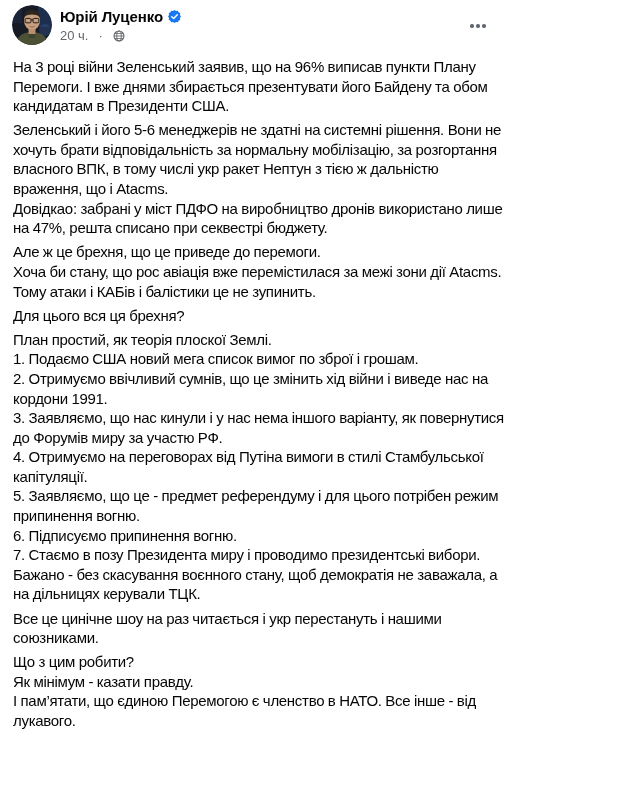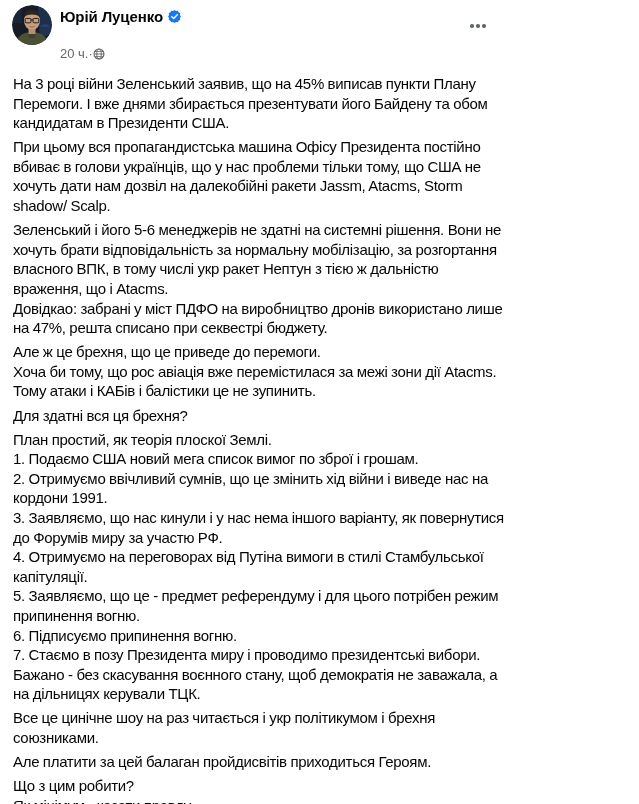--- a/index.html
+++ b/index.html
@@ -19,22 +19,22 @@
   }
   .avatar svg{display:block;}
   .header-text{margin-left:8px;padding-top:2px;}
   .author-row{display:flex;align-items:center;gap:5px;line-height:19px;}
   .author{
     font-size:15px;font-weight:700;color:#050505;cursor:pointer;
     letter-spacing:-0.1px;
   }
   .verified{display:inline-flex;align-items:center;}
   .meta-row{
-    display:flex;align-items:center;gap:0;
-    font-size:13px;color:#65676b;line-height:17px;margin-top:19px;cursor:pointer;
+    display:flex;align-items:center;gap:10px;
+    font-size:13px;color:#65676b;line-height:17px;margin-top:1px;cursor:pointer;
   }
   .meta-sep{font-size:13px;color:#65676b;}
   .globe{display:inline-flex;align-items:center;margin-top:1px;}
   .options-btn{
     position:absolute;top:14px;right:26px;width:28px;height:24px;
     display:flex;align-items:center;justify-content:center;gap:2.5px;
     border-radius:6px;cursor:pointer;
   }
   .options-btn i{
     width:3.5px;height:3.5px;border-radius:50%;background:#606770;display:block;
@@ -117,35 +117,33 @@
     <div class="options-btn" title="">
       <span style="display:flex;gap:2.5px;">
         <i></i>
           <i></i>
           <i></i>
       </span>
     </div>
   </div>
 
   <div class="post-body">
-    <div class="para">На 3 році війни Зеленський заявив, що на 45% виписав пункти Плану Перемоги. І вже днями збирається презентувати його Байдену та обом кандидатам в Президенти США.</div>
-    <div class="para">При цьому вся пропагандистська машина Офісу Президента постійно вбиває в голови українців, що у нас проблеми тільки тому, що США не хочуть дати нам дозвіл на далекобійні ракети Jassm, Atacms, Storm shadow/ Scalp.</div>
+    <div class="para">На 3 році війни Зеленський заявив, що на 96% виписав пункти Плану Перемоги. І вже днями збирається презентувати його Байдену та обом кандидатам в Президенти США.</div>
     <div class="para">Зеленський і його 5-6 менеджерів не здатні на системні рішення. Вони не хочуть брати відповідальність за нормальну мобілізацію, за розгортання власного ВПК, в тому числі укр ракет Нептун з тією ж дальністю враження, що і Atacms.
 Довідкао: забрані у міст ПДФО на виробництво дронів використано лише на 47%, решта списано при секвестрі бюджету.</div>
     <div class="para">Але ж це брехня, що це приведе до перемоги.
-Хоча би тому, що рос авіація вже перемістилася за межі зони дії Atacms. Тому атаки і КАБів і балістики це не зупинить.</div>
-    <div class="para">Для здатні вся ця брехня?</div>
+Хоча би стану, що рос авіація вже перемістилася за межі зони дії Atacms. Тому атаки і КАБів і балістики це не зупинить.</div>
+    <div class="para">Для цього вся ця брехня?</div>
     <div class="para">План простий, як теорія плоскої Землі.
 1. Подаємо США новий мега список вимог по зброї і грошам.
 2. Отримуємо ввічливий сумнів, що це змінить хід війни і виведе нас на кордони 1991.
 3. Заявляємо, що нас кинули і у нас нема іншого варіанту, як повернутися до Форумів миру за участю РФ.
 4. Отримуємо на переговорах від Путіна вимоги в стилі Стамбульської капітуляції.
 5. Заявляємо, що це - предмет референдуму і для цього потрібен режим припинення вогню.
 6. Підписуємо припинення вогню.
 7. Стаємо в позу Президента миру і проводимо президентські вибори. Бажано - без скасування воєнного стану, щоб демократія не заважала, а на дільницях керували ТЦК.</div>
-    <div class="para">Все це цинічне шоу на раз читається і укр політикумом і брехня союзниками.</div>
-    <div class="para">Але платити за цей балаган пройдисвітів приходиться Героям.</div>
+    <div class="para">Все це цинічне шоу на раз читається і укр перестануть і нашими союзниками.</div>
     <div class="para">Що з цим робити?
 Як мінімум - казати правду.
 І пам’ятати, що єдиною Перемогою є членство в НАТО. Все інше - від лукавого.</div>
   </div>
 
 </div>
 
 </body></html>

